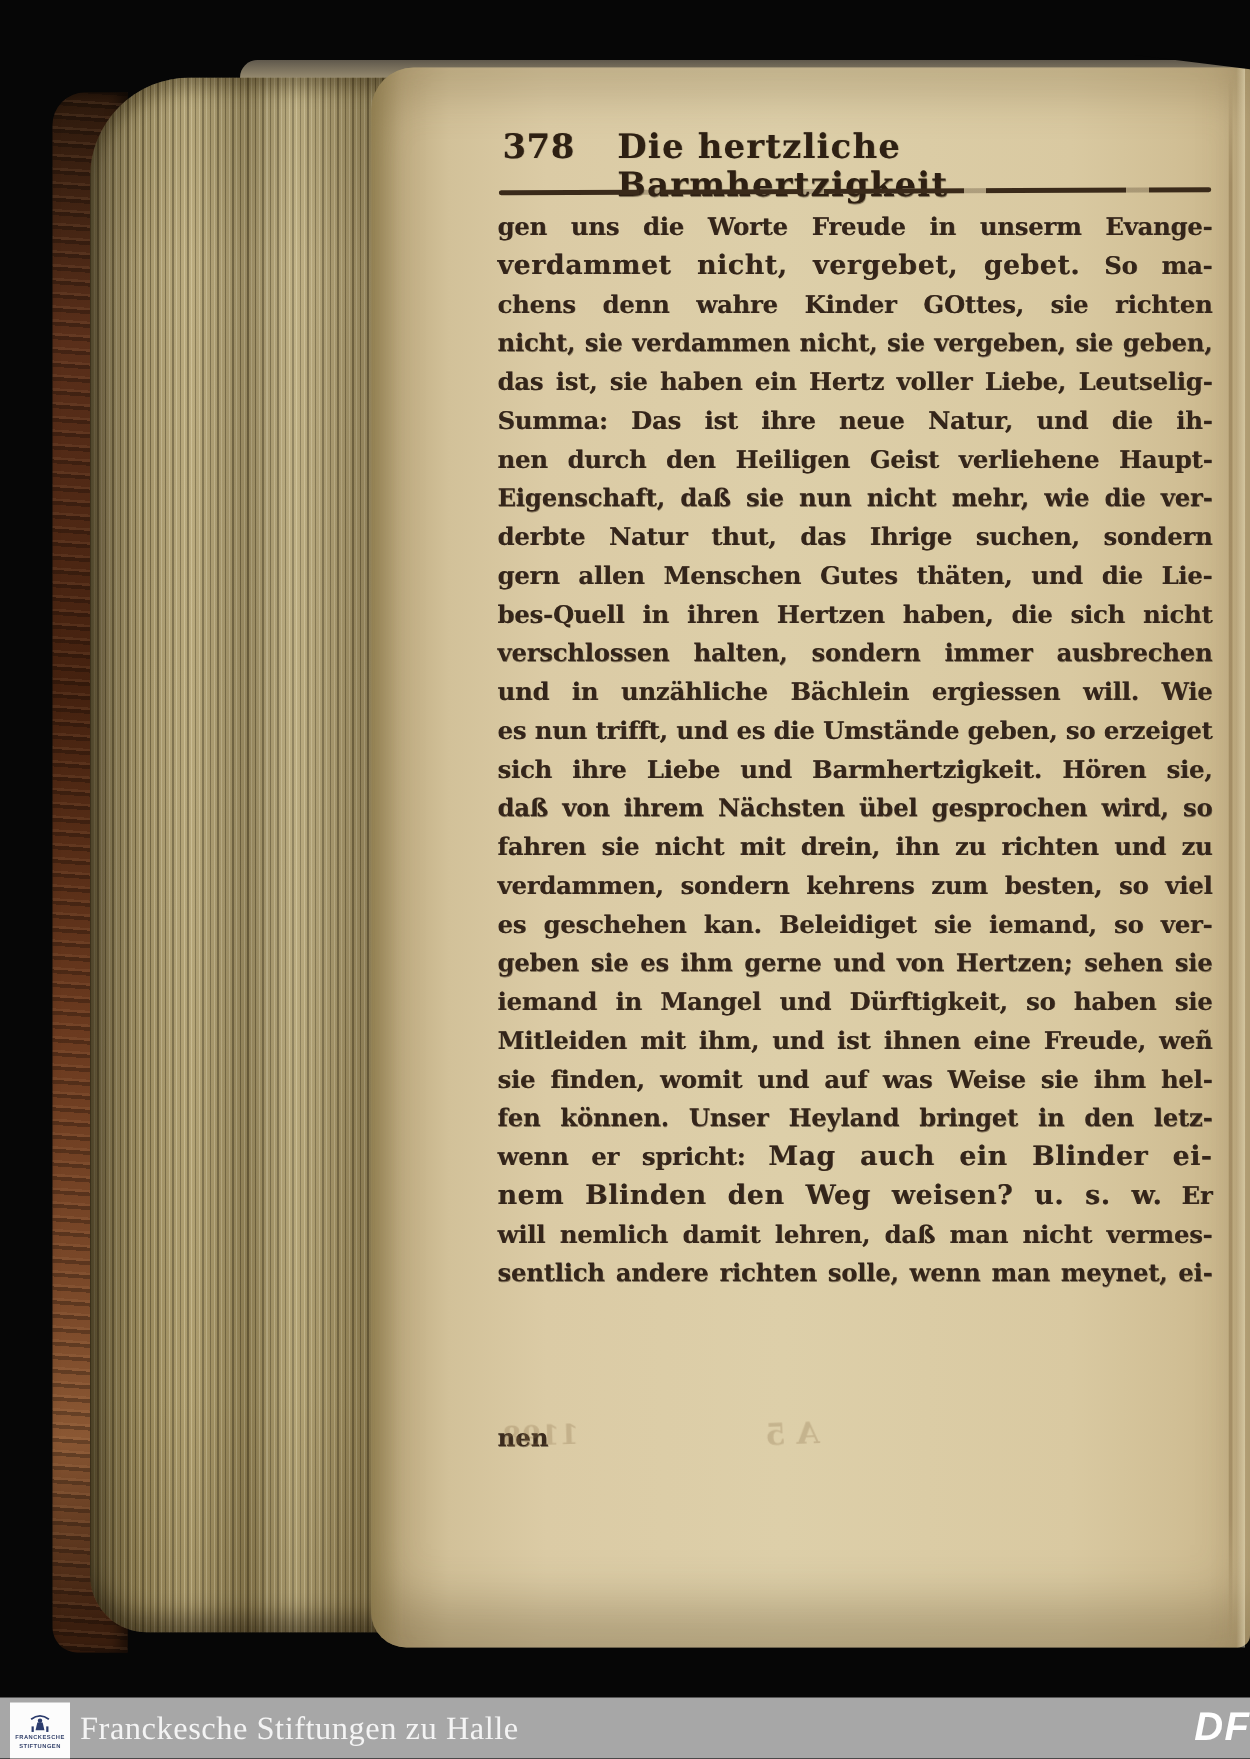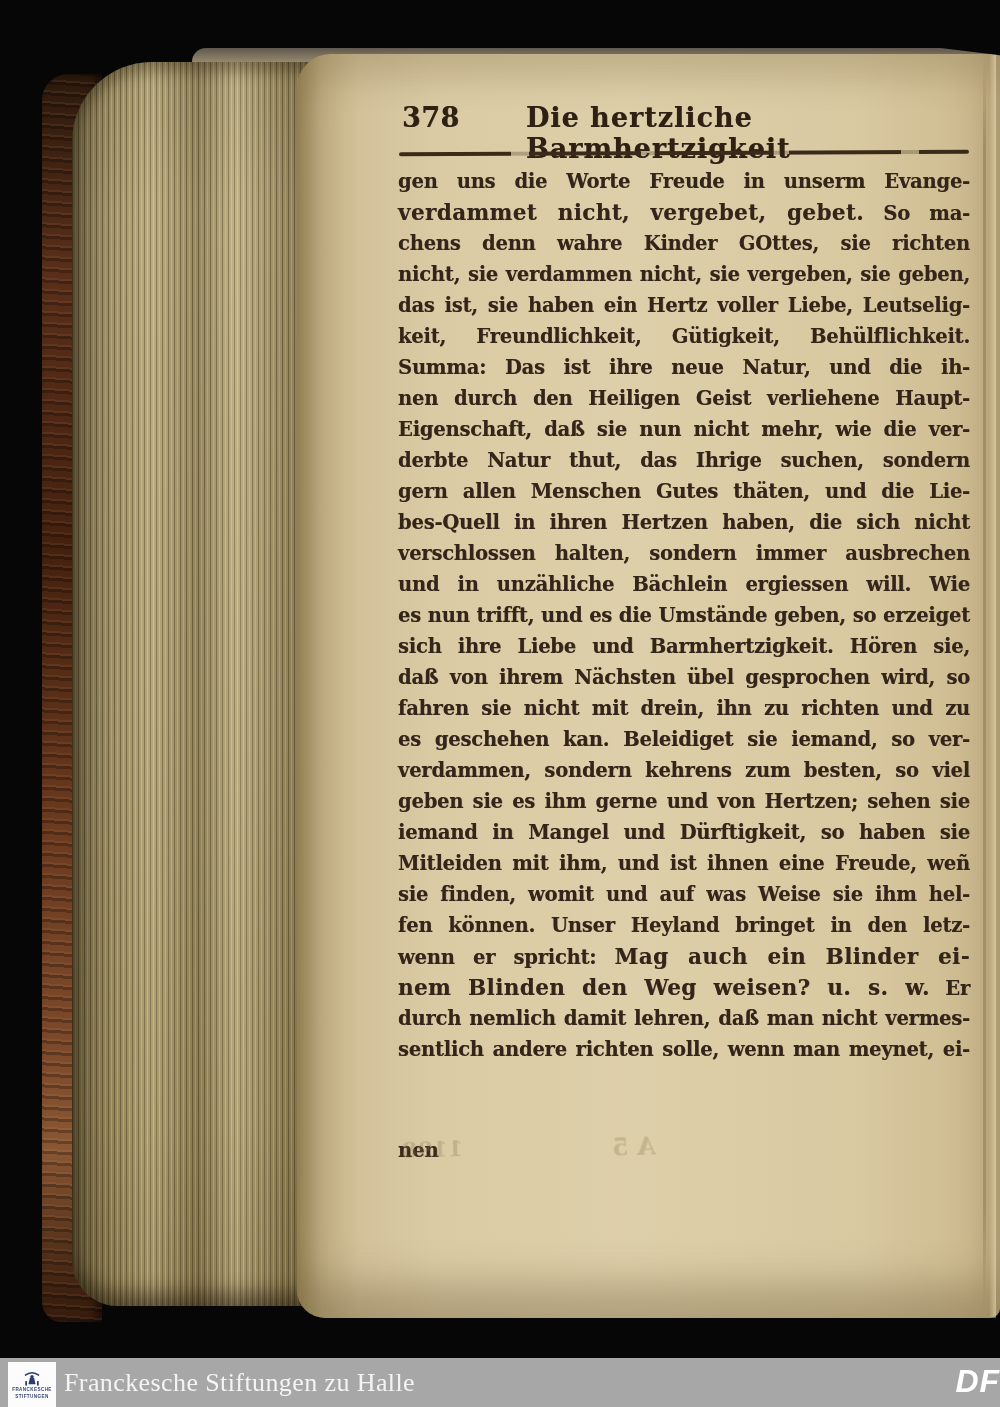--- a/index.html
+++ b/index.html
@@ -38,21 +38,21 @@
     background:linear-gradient(90deg,transparent,rgba(246,238,206,.5));}
 
   .corner-wedge{position:absolute;right:0;top:44px;width:0;height:0;
     border-top:16px solid #060606;border-left:130px solid transparent;}
 
   
   .page-header{position:absolute;left:402px;top:102px;width:566px;display:flex;
     font-weight:700;color:#2e2013;font-size:27px;letter-spacing:.5px;
     text-shadow:.4px .4px .6px rgba(46,32,19,.55);}
   .page-number{margin-right:34px;}
-  .running-title{letter-spacing:1px;margin-left:32px;}
+  .running-title{letter-spacing:1px;}
 
   .head-rule{position:absolute;left:399px;top:151px;width:570px;height:4px;border-radius:2px;
     transform:rotate(-.25deg);
     background:repeating-linear-gradient(90deg,#3a2a1a 0 112px,rgba(58,42,26,.28) 112px 130px);}
 
   .body-text{position:absolute;left:398px;top:166px;width:572px;
     font-size:19.5px;font-weight:700;color:#34251a;letter-spacing:-.2px;
     text-shadow:.35px .35px .5px rgba(52,37,26,.5);}
   .line{height:31px;line-height:31px;text-align:justify;text-align-last:justify;overflow:visible;}
   .emph{font-size:21.5px;letter-spacing:.4px;}
@@ -96,43 +96,42 @@
     <span class="running-title">Die hertzliche Barmhertzigkeit</span>
   </div>
   <div class="head-rule"></div>
 
   <div class="body-text">
       <div class="line"><span>gen uns die Worte Freude in unserm Evange-</span></div>
       <div class="line"><span class="emph">verdammet nicht, vergebet, gebet.</span><span>  So ma-</span></div>
       <div class="line"><span>chens denn wahre Kinder GOttes, sie richten</span></div>
       <div class="line"><span>nicht, sie verdammen nicht, sie vergeben, sie geben,</span></div>
       <div class="line"><span>das ist, sie haben ein Hertz voller Liebe, Leutselig-</span></div>
-      <div class="line"><span>keit, Freundlichkeit, Gütigkeit, Behülflichkeit.</span></div>
       <div class="line"><span>Summa: Das ist ihre neue Natur, und die ih-</span></div>
       <div class="line"><span>nen durch den Heiligen Geist verliehene Haupt-</span></div>
       <div class="line"><span>Eigenschaft, daß sie nun nicht mehr, wie die ver-</span></div>
       <div class="line"><span>derbte Natur thut, das Ihrige suchen, sondern</span></div>
       <div class="line"><span>gern allen Menschen Gutes thäten, und die Lie-</span></div>
       <div class="line"><span>bes-Quell in ihren Hertzen haben, die sich nicht</span></div>
       <div class="line"><span>verschlossen halten, sondern immer ausbrechen</span></div>
       <div class="line"><span>und in unzähliche Bächlein ergiessen will.  Wie</span></div>
       <div class="line"><span>es nun trifft, und es die Umstände geben, so erzeiget</span></div>
       <div class="line"><span>sich ihre Liebe und Barmhertzigkeit.  Hören sie,</span></div>
       <div class="line"><span>daß von ihrem Nächsten übel gesprochen wird, so</span></div>
       <div class="line"><span>fahren sie nicht mit drein, ihn zu richten und zu</span></div>
+      <div class="line"><span>verdammen, sondern kehrens zum besten, so viel</span></div>
       <div class="line"><span>es geschehen kan.  Beleidiget sie iemand, so ver-</span></div>
-      <div class="line"><span>verdammen, sondern kehrens zum besten, so viel</span></div>
       <div class="line"><span>geben sie es ihm gerne und von Hertzen; sehen sie</span></div>
       <div class="line"><span>iemand in Mangel und Dürftigkeit, so haben sie</span></div>
       <div class="line"><span>Mitleiden mit ihm, und ist ihnen eine Freude, weñ</span></div>
       <div class="line"><span>sie finden, womit und auf was Weise sie ihm hel-</span></div>
       <div class="line"><span>fen können.  Unser Heyland bringet in den letz-</span></div>
       <div class="line"><span>wenn er spricht: </span><span class="emph">Mag auch ein Blinder ei-</span></div>
       <div class="line"><span class="emph">nem Blinden den Weg weisen? u. s. w.</span><span>  Er</span></div>
-      <div class="line"><span>durch nemlich damit lehren, daß man nicht vermes-</span></div>
+      <div class="line"><span>will nemlich damit lehren, daß man nicht vermes-</span></div>
       <div class="line"><span>sentlich andere richten solle, wenn man meynet, ei-</span></div>
     </div>
 
   <div class="catchword-row">nen</div>
   <div class="showthrough st-1">1198</div>
   <div class="showthrough st-2">A 5</div>
 
   <div class="footer-bar"></div>
   <div class="logo-box">
     <svg width="20" height="16" viewBox="0 0 22 18">

